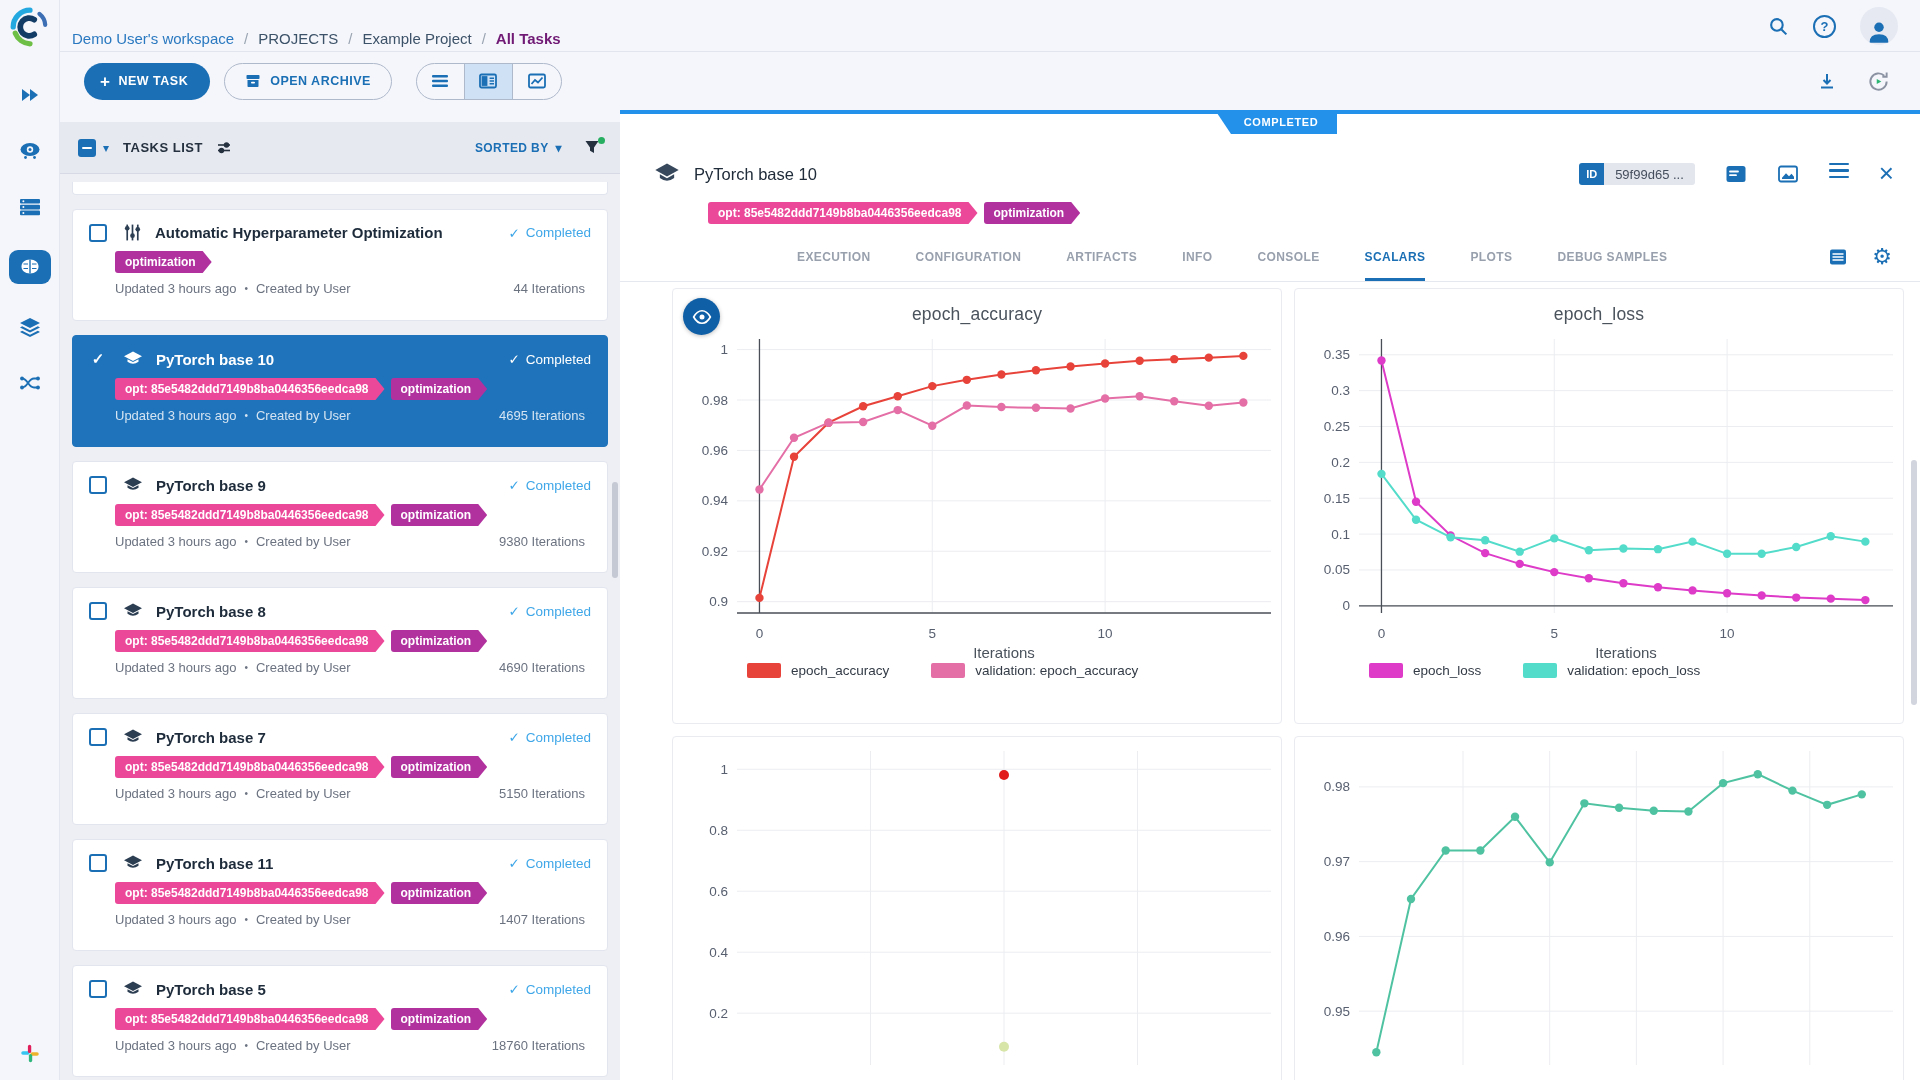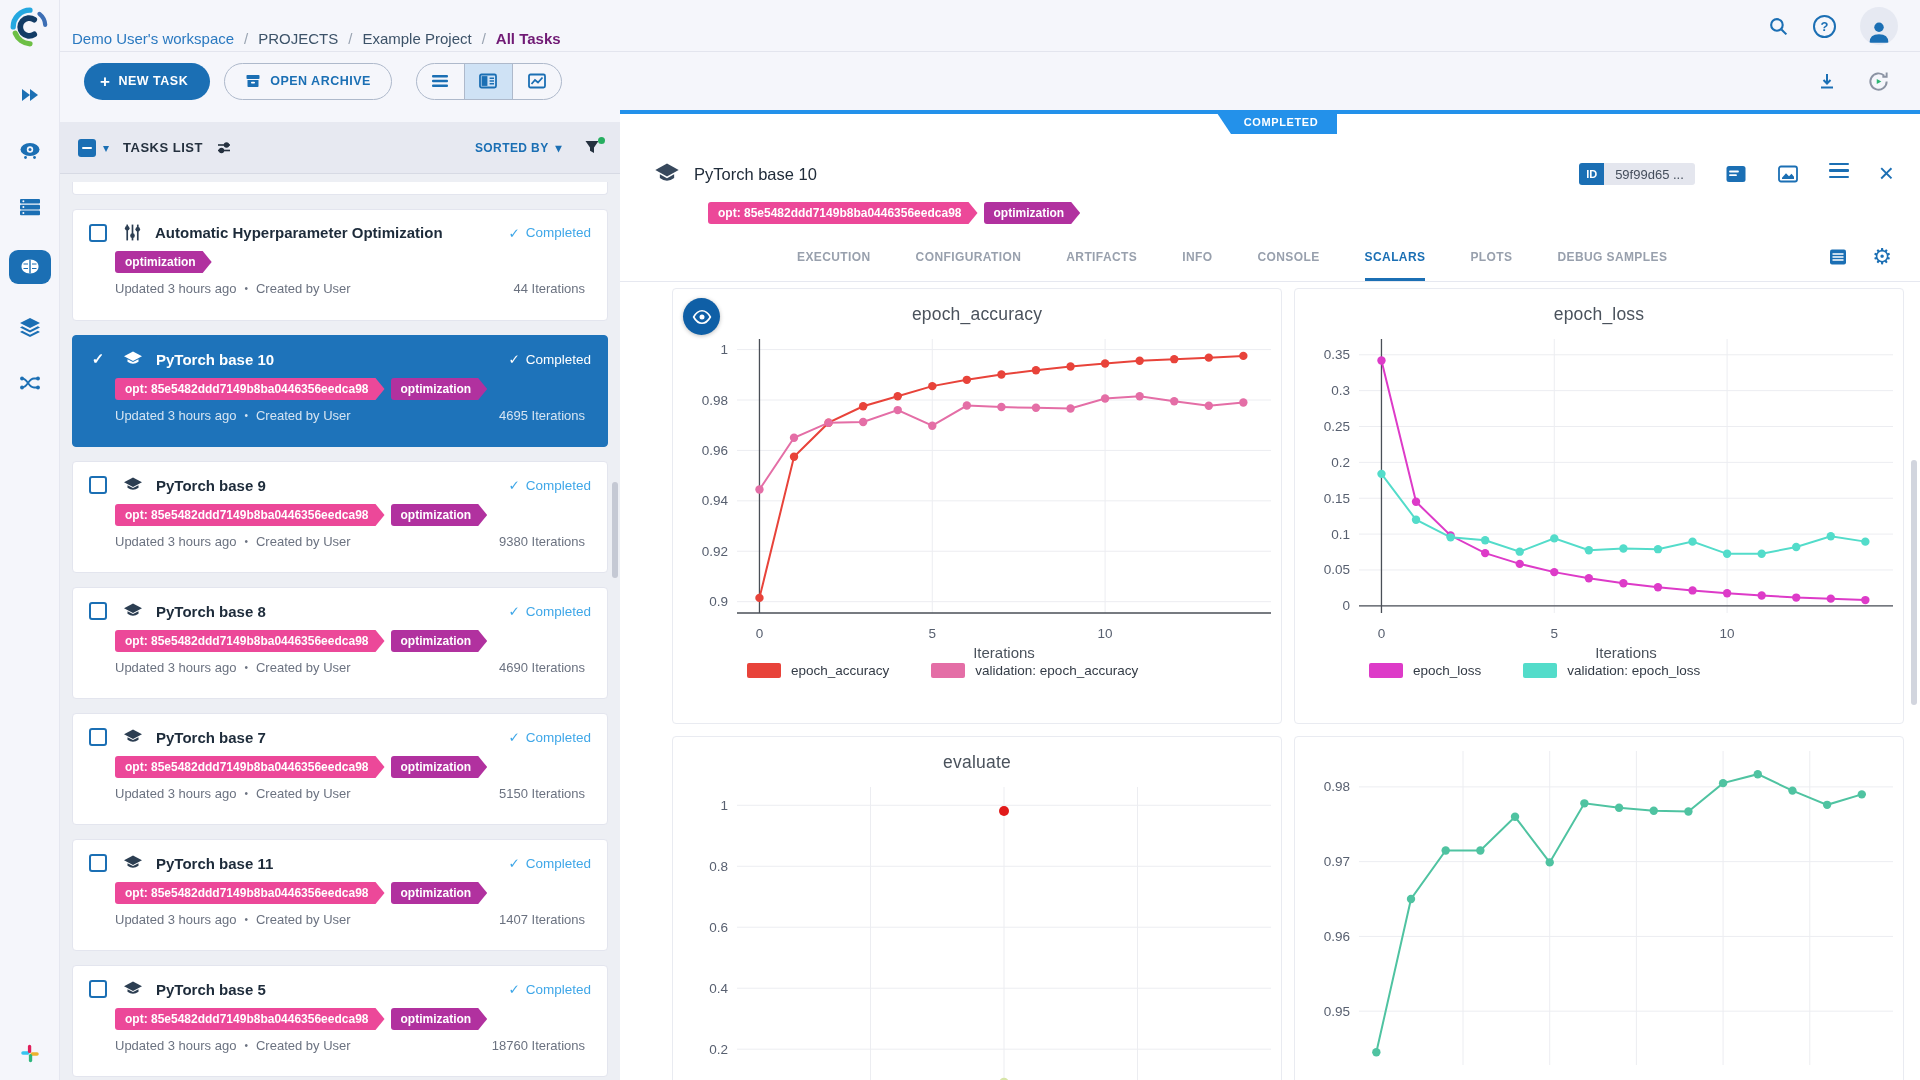--- a/index.html
+++ b/index.html
@@ -692,21 +692,20 @@
               <span class="legend-swatch" style="background: rgb(221, 59, 200);"></span>
               <span class="legend-label">epoch_loss</span>
             </span>
             <span class="legend-item">
               <span class="legend-swatch" style="background: rgb(83, 220, 202);"></span>
               <span class="legend-label">validation: epoch_loss</span>
             </span>
           </div>
         </div>
         <div class="chart-card">
-          <div class="chart-title">evaluate</div>
           <div class="chart-svg-holder">
             <svg width="620" height="332">
               <line x1="197.5" x2="197.5" y1="324" y2="10" stroke="#ecedf1" stroke-width="1"></line>
               <line x1="331" x2="331" y1="324" y2="10" stroke="#ecedf1" stroke-width="1"></line>
               <line x1="464.5" x2="464.5" y1="324" y2="10" stroke="#ecedf1" stroke-width="1"></line>
               <line x1="64" x2="598" y1="272.1747572815534" y2="272.1747572815534" stroke="#ecedf1" stroke-width="1"></line>
               <text x="55" y="276.6747572815534" text-anchor="end" class="tick">0.2</text>
               <line x1="64" x2="598" y1="211.20388349514565" y2="211.20388349514565" stroke="#ecedf1" stroke-width="1"></line>
               <text x="55" y="215.70388349514565" text-anchor="end" class="tick">0.4</text>
               <line x1="64" x2="598" y1="150.23300970873788" y2="150.23300970873788" stroke="#ecedf1" stroke-width="1"></line>

